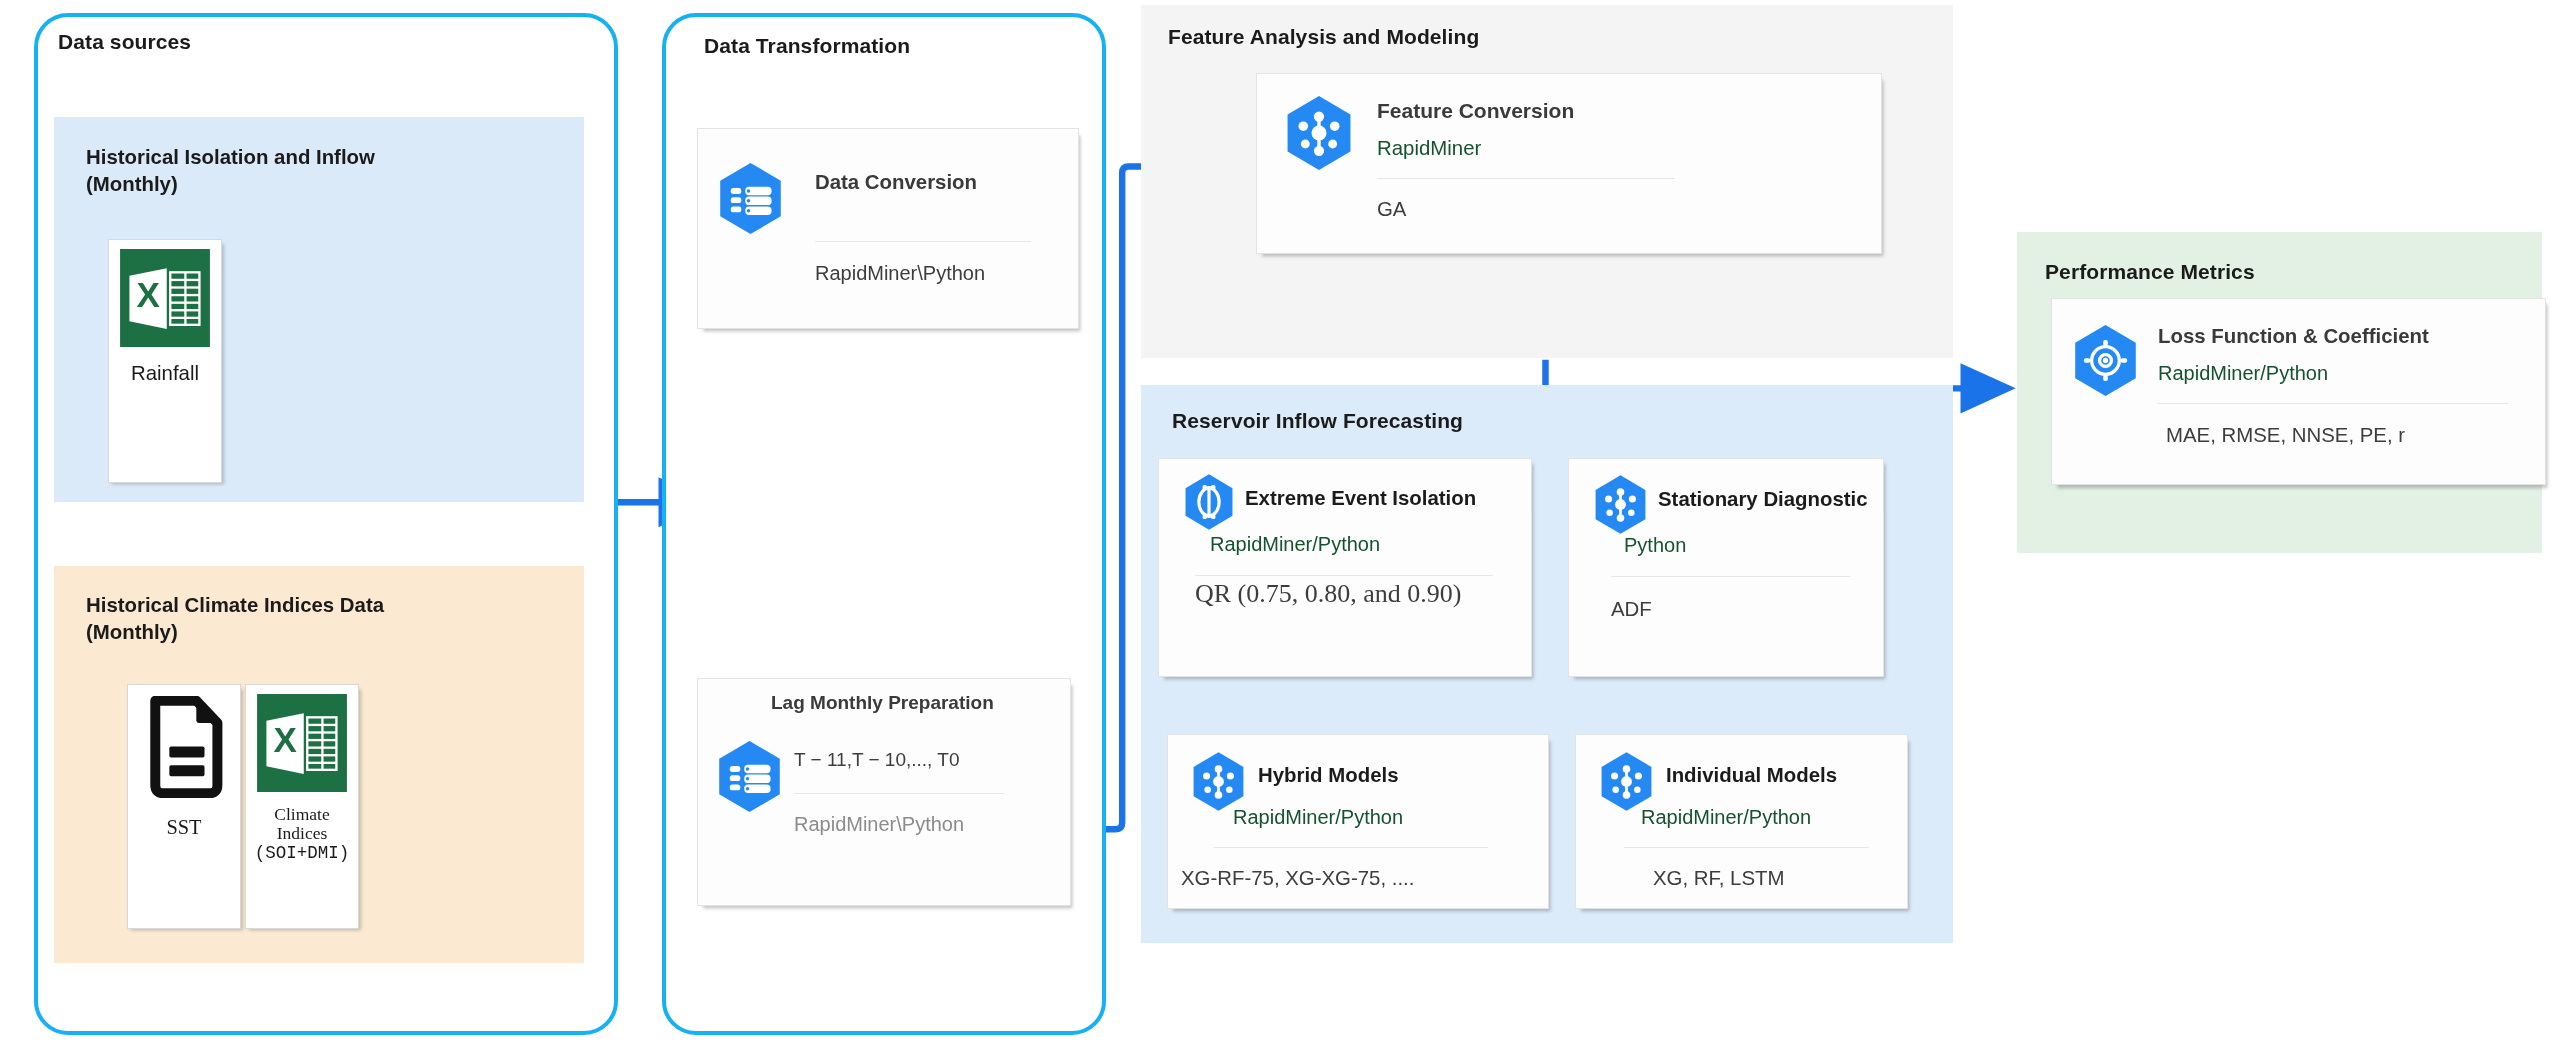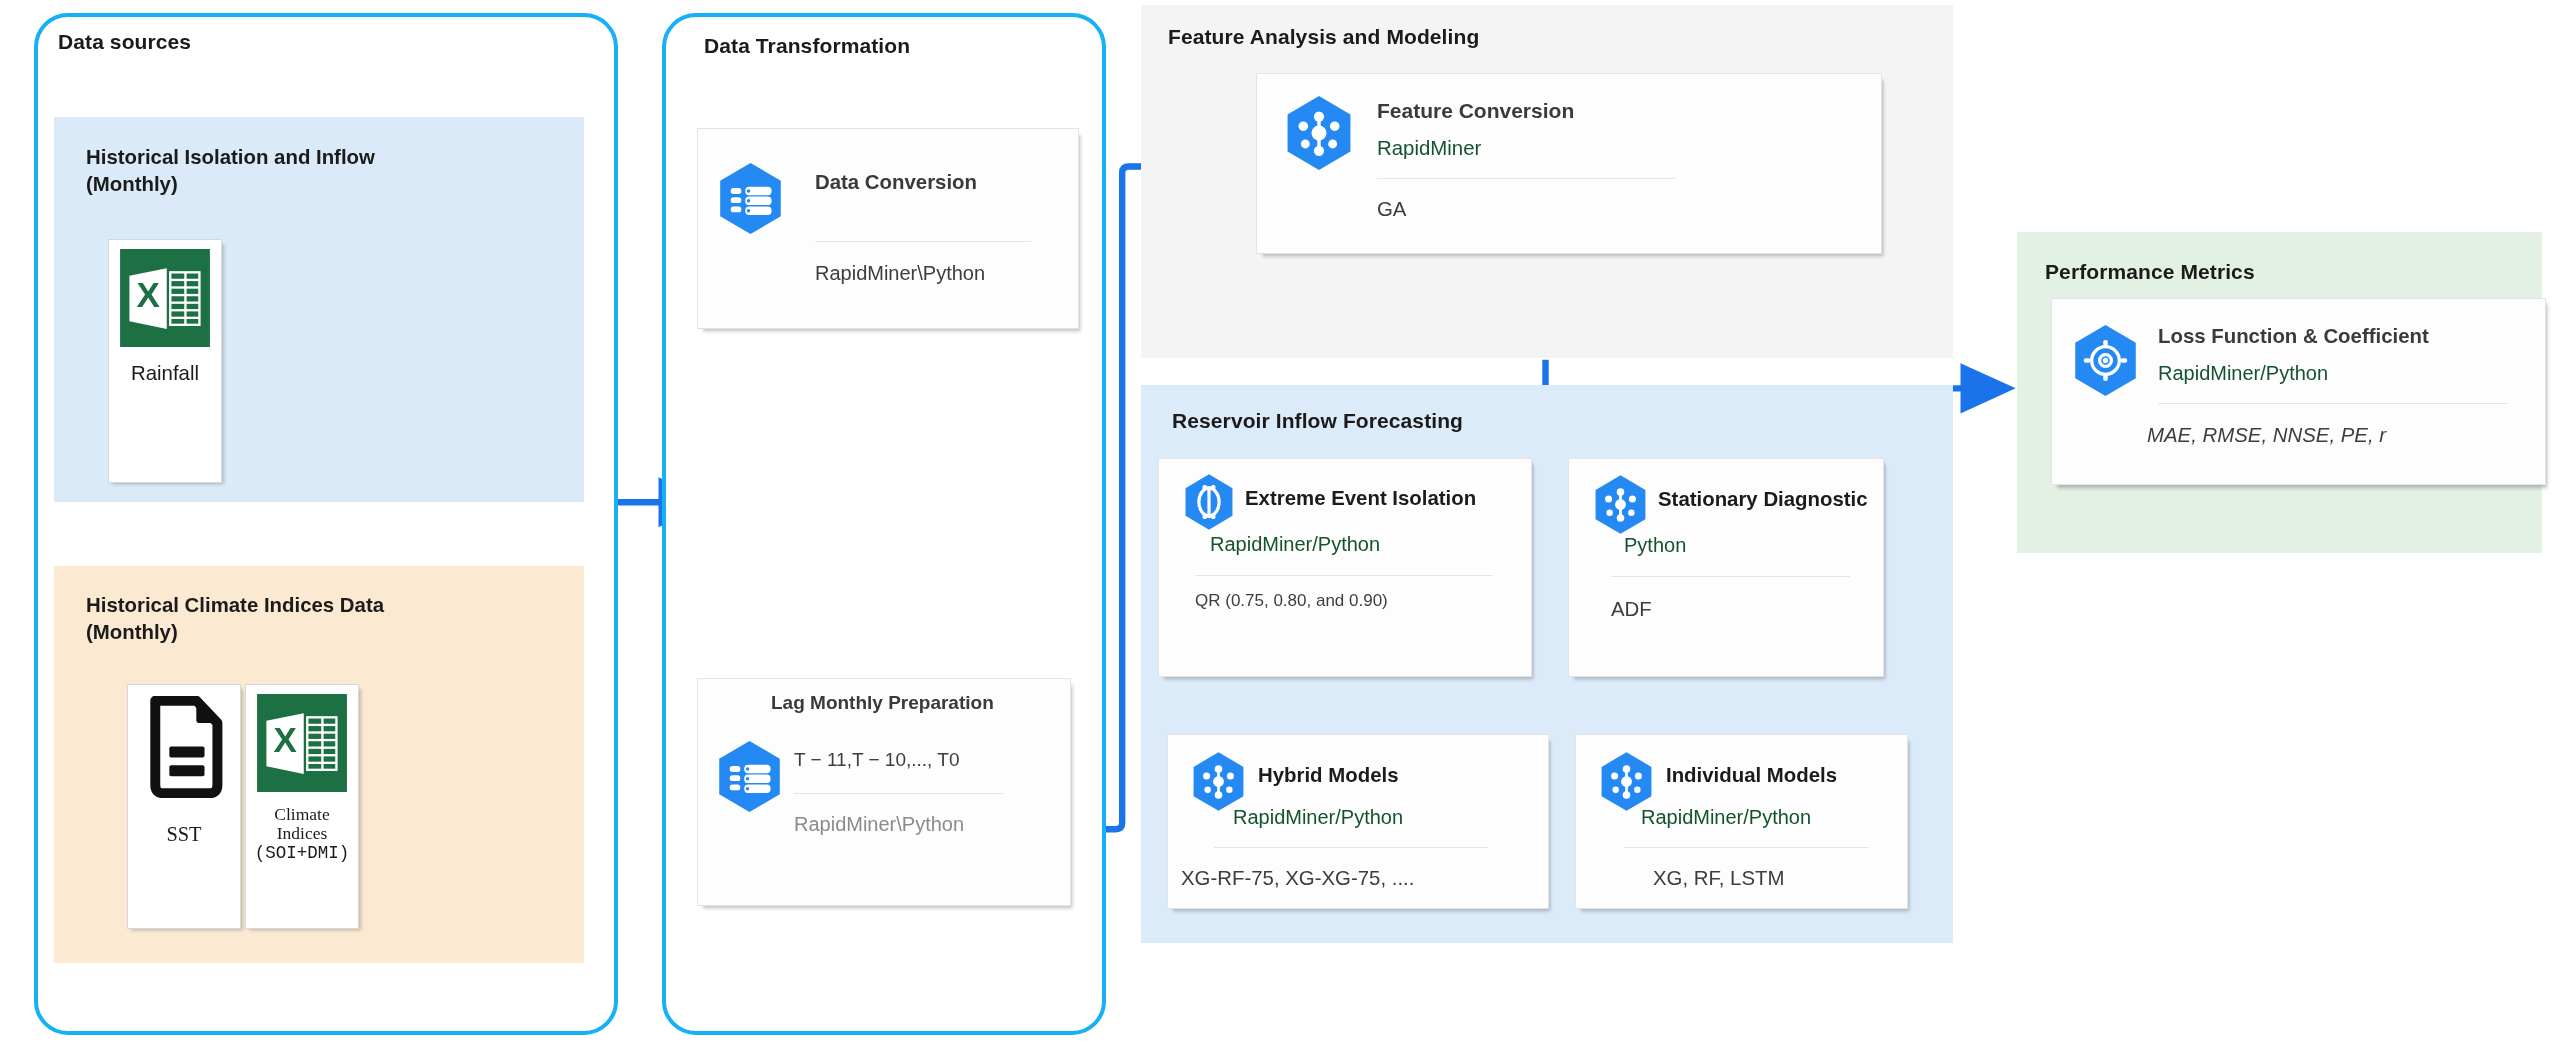--- a/index.html
+++ b/index.html
@@ -142,21 +142,21 @@
     <span class="glyph" style="margin-top:10.5px;">
       <svg width="88" height="102" viewBox="0 0 150 174">
         <path d="M26,8 L96,8 L132,46 L132,152 Q132,166 118,166 L40,166 Q26,166 26,152 Z" fill="#ffffff" stroke="#111111" stroke-width="17" stroke-linejoin="round"></path>
         <path d="M96,8 L132,46 L100,46 Q96,46 96,42 Z" fill="#111111"></path>
         <g fill="#111111">
           <rect x="50" y="86" width="60" height="19" rx="3"></rect>
           <rect x="50" y="118" width="60" height="19" rx="3"></rect>
         </g>
       </svg>
     </span>
-    <span class="caption" style="font-size:20.4px; margin-top:23px; font-family:'Liberation Serif', serif;">SST</span>
+    <span class="caption" style="font-size:20.4px; margin-top:16px; font-family:'Liberation Serif', serif;">SST</span>
   </div>
 
   <div class="filecard" style="left:245px; top:684px; width:114px; height:245px;">
     <span class="glyph" style="margin-top:9.3px;">
       <svg width="90" height="98" viewBox="0 0 154 168">
         <rect x="0" y="0" width="154" height="168" fill="#1d7044"></rect>
         <path d="M16,46 L80,33 L80,137 L16,124 Z" fill="#ffffff"></path>
         <text x="48" y="100" font-family="Liberation Sans, sans-serif" font-size="60" font-weight="bold" fill="#1d7044" text-anchor="middle">X</text>
         <rect x="84" y="38" width="54" height="94" fill="#ffffff"></rect>
         <g fill="#1d7044">
@@ -274,21 +274,21 @@
           <rect x="48" y="28" width="8" height="9" rx="3"></rect>
           <rect x="64" y="28" width="8" height="9" rx="3"></rect>
           <rect x="48" y="83" width="8" height="9" rx="3"></rect>
           <rect x="64" y="83" width="8" height="9" rx="3"></rect>
         </g>
       </svg>
     </span>
     <span class="n-title" style="left:86px; top:28px; font-size:20.4px; color:#1b1b1b;">Extreme Event Isolation</span>
     <span class="n-sub" style="left:51px; top:74px; font-size:20px;">RapidMiner/Python</span>
     <span class="n-rule" style="left:36px; top:116px; width:298px;"></span>
-    <span class="n-foot" style="left:36px; top:132px; font-size:17px;">QR (0.75, 0.80, and 0.90)</span>
+    <span class="n-foot" style="left:36px; top:120px; font-size:26px;font-family:Liberation Serif, serif;">QR (0.75, 0.80, and 0.90)</span>
   </div>
 
   <div class="node" style="left:1568px; top:458px; width:316px; height:219px;">
     <span class="hex" style="left:18.7px; top:13px;">
       <svg width="65" height="65" viewBox="0 0 120 120">
         <path d="M60,6 L106,33 L106,87 L60,114 L14,87 L14,33 Z" fill="#2489f2"></path>
         <g fill="#ffffff">
           <circle cx="60" cy="60" r="10"></circle>
           <circle cx="60" cy="37" r="7"></circle>
           <circle cx="60" cy="85" r="7"></circle>
@@ -369,17 +369,17 @@
           <rect x="56.5" y="29" width="7" height="9" rx="3"></rect>
           <rect x="56.5" y="82" width="7" height="9" rx="3"></rect>
           <rect x="27" y="56.5" width="10" height="7" rx="3"></rect>
           <rect x="83" y="56.5" width="10" height="7" rx="3"></rect>
         </g>
       </svg>
     </span>
     <span class="n-title" style="left:106px; top:26px; font-size:20.4px;">Loss Function &amp; Coefficient</span>
     <span class="n-sub" style="left:106px; top:63px; font-size:20px;">RapidMiner/Python</span>
     <span class="n-rule" style="left:106px; top:104px; width:350px;"></span>
-    <span class="n-foot" style="left:95px; top:125px; font-size:20.4px;font-style:italic;">MAE, RMSE, NNSE, PE, r</span>
+    <span class="n-foot" style="left:114px; top:125px; font-size:20.4px;">MAE, RMSE, NNSE, PE, r</span>
   </div>
 
 </div>
 
 
 </body></html>

